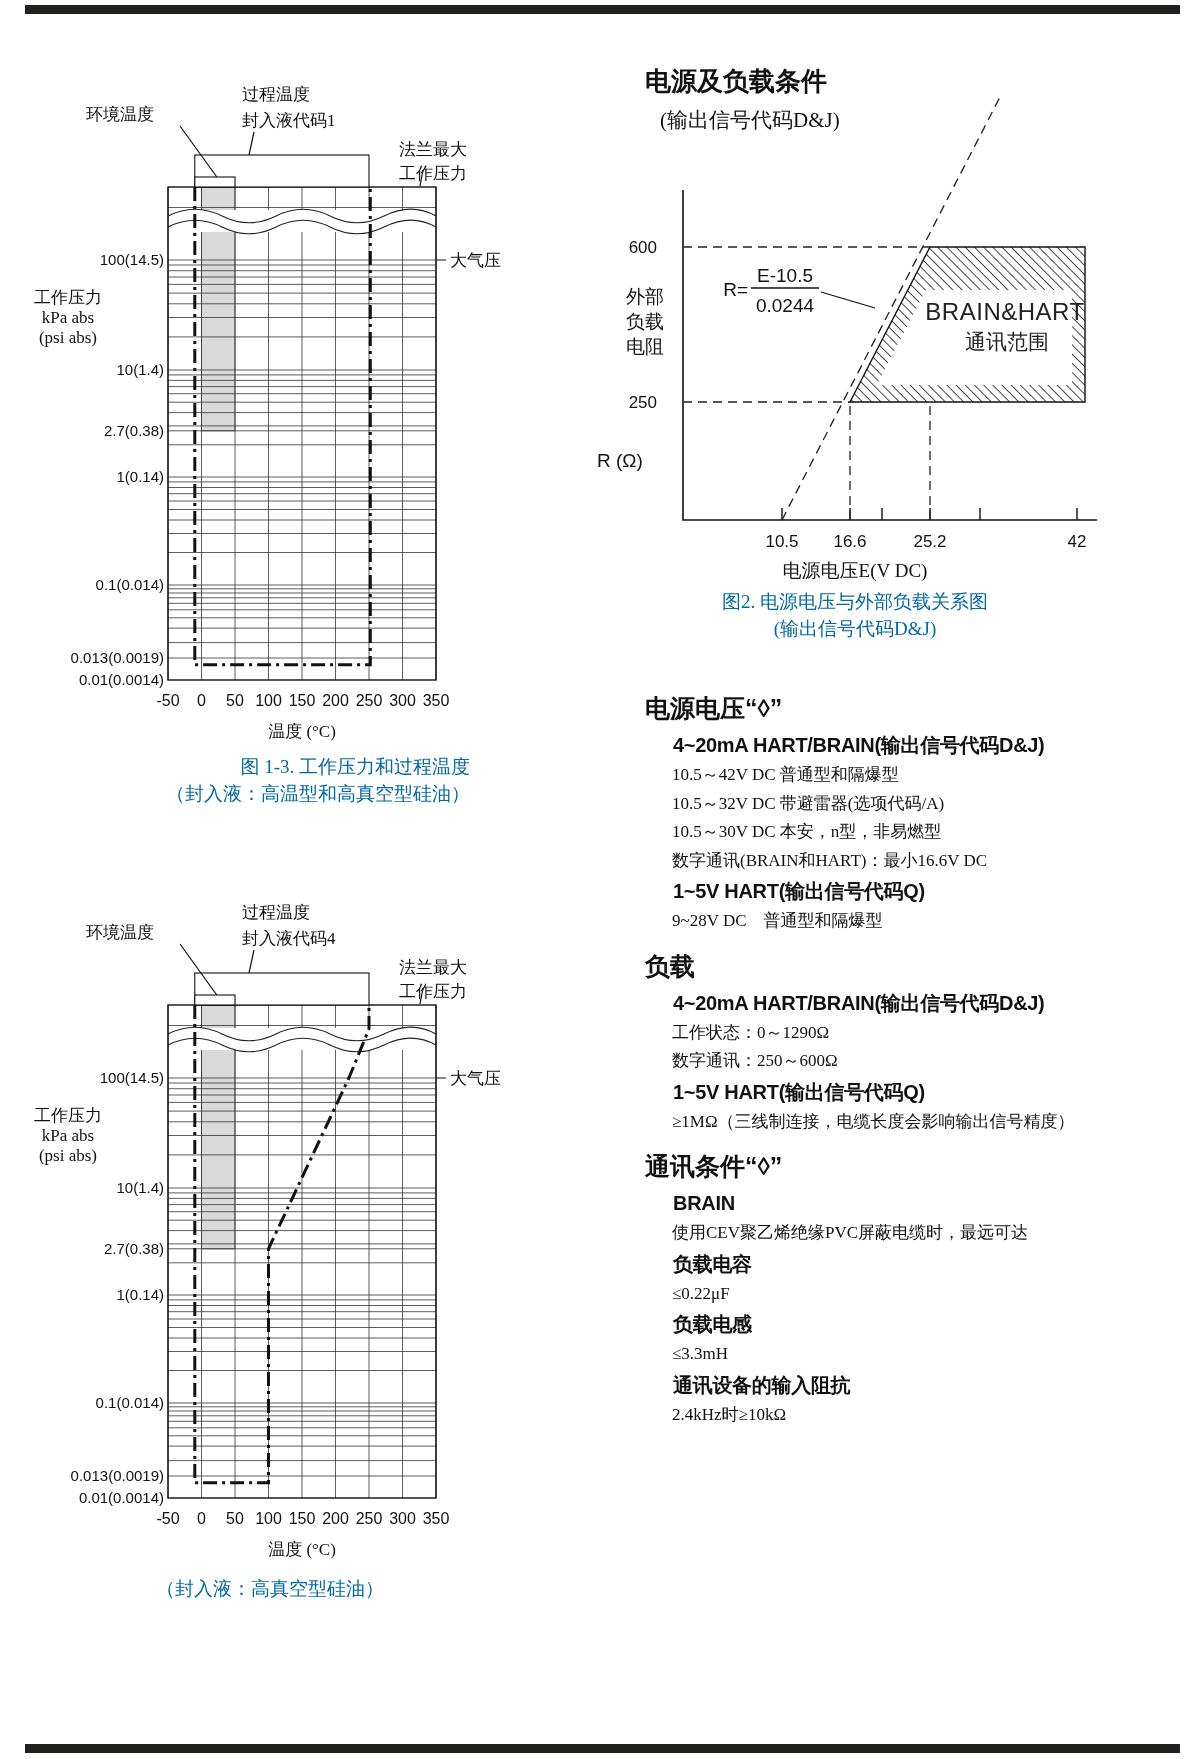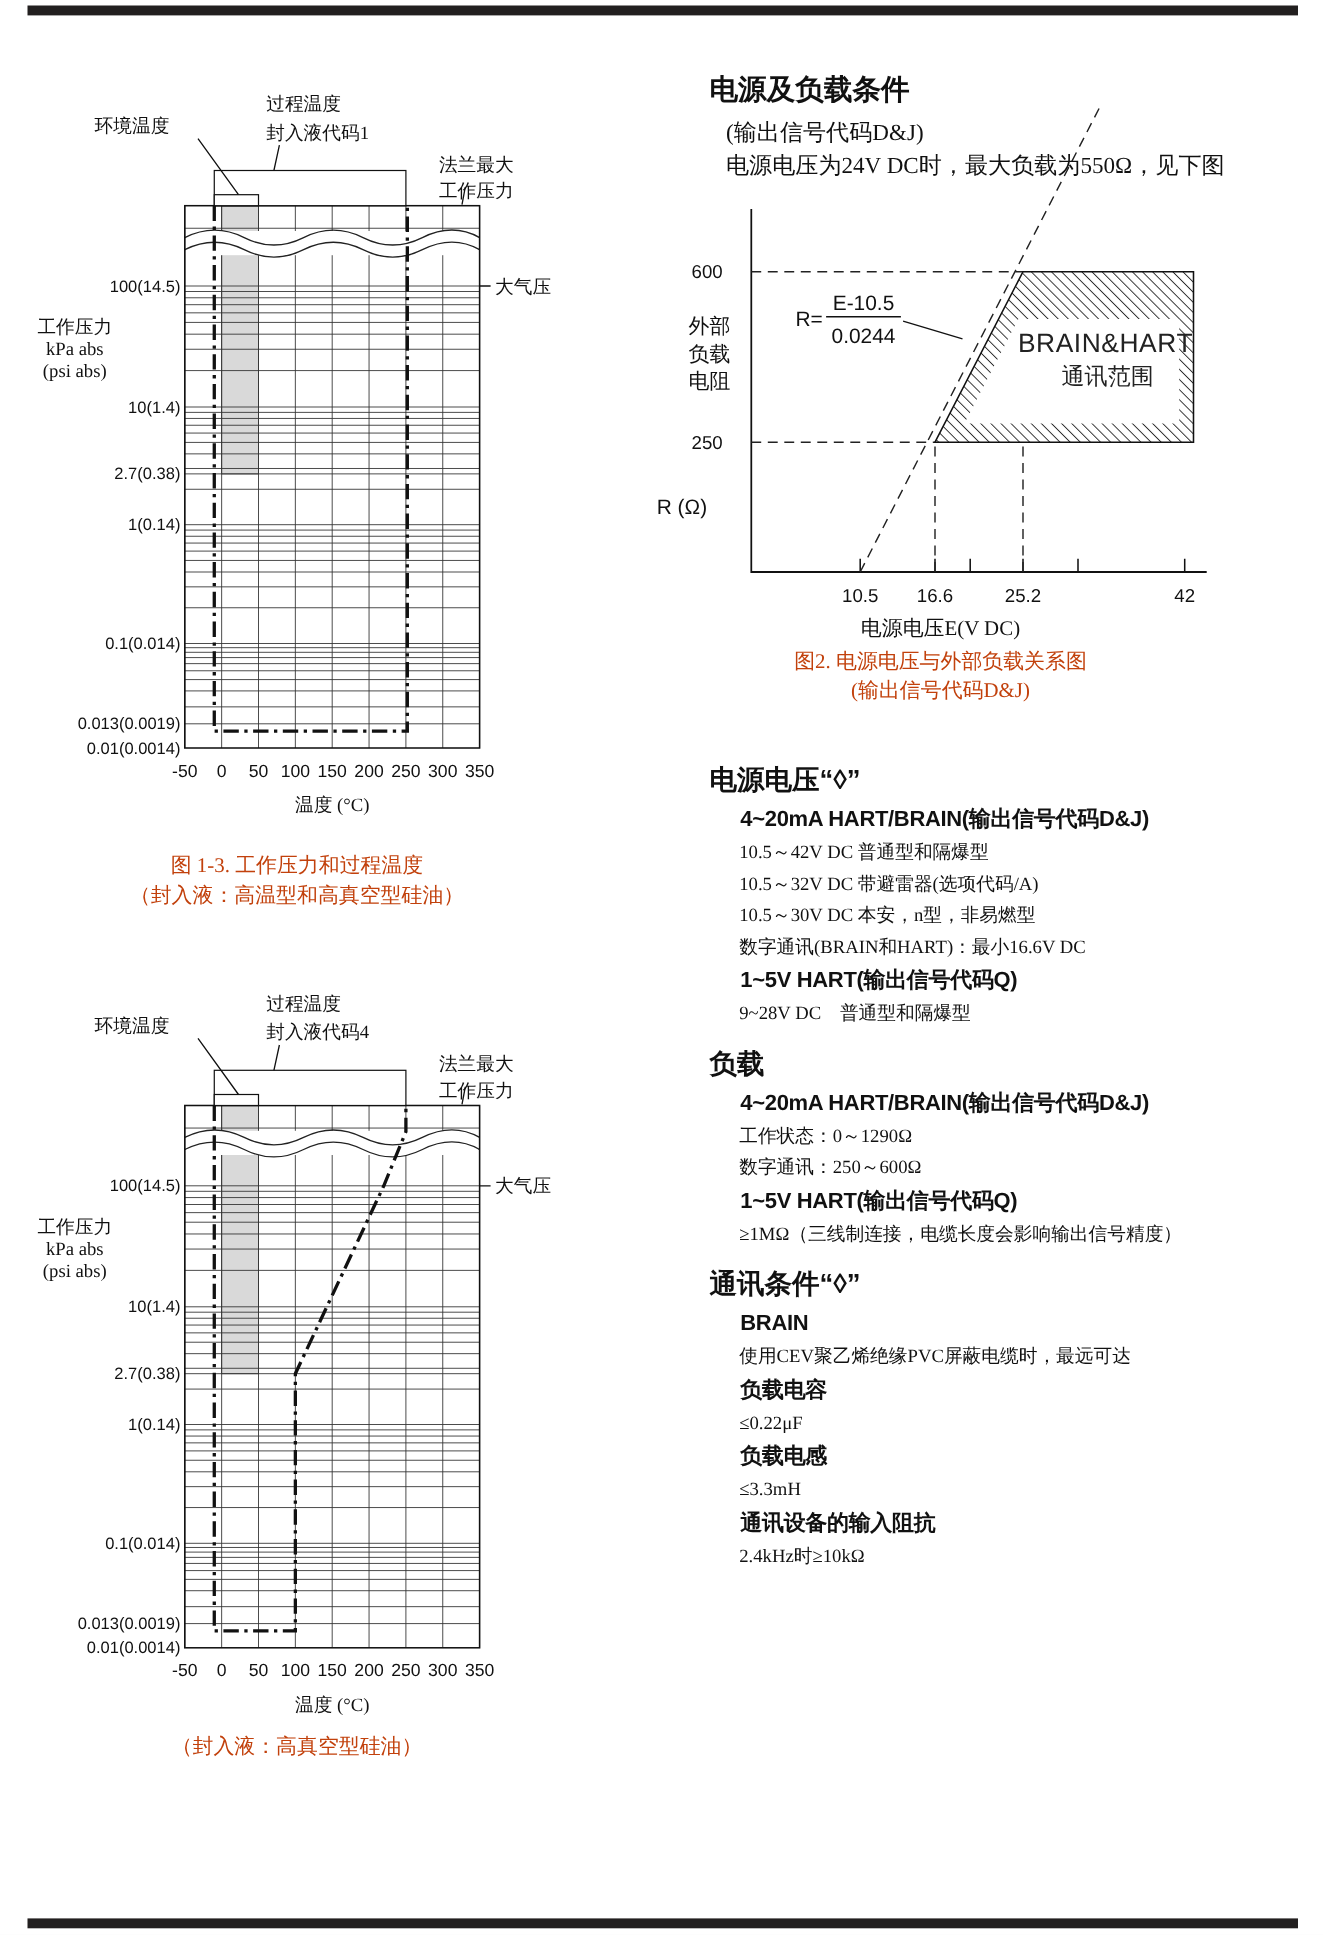--- a/index.html
+++ b/index.html
@@ -10,21 +10,21 @@
   
   .t15{font:15px "Liberation Sans","DejaVu Sans",sans-serif;fill:#111;}
   .t16{font:16px "Liberation Sans","DejaVu Sans",sans-serif;fill:#111;}
   .t17{font:17px "Liberation Sans","DejaVu Sans",sans-serif;fill:#111;}
   .t18{font:19px "Liberation Sans","DejaVu Sans",sans-serif;fill:#111;}
   .cj{font:17px "Liberation Serif","DejaVu Serif",serif;fill:#111;}
   .cj18{font:19px "Liberation Serif","DejaVu Serif",serif;fill:#111;}
   .rl1{font:24px "Liberation Sans","DejaVu Sans",sans-serif;fill:#222;letter-spacing:.5px;}
   .rl2{font:21px "Liberation Serif","DejaVu Serif",serif;fill:#222;}
   
-  .cap{position:absolute;text-align:center;font-size:19px;line-height:27px;color:#c2410c;}
+  .cap{position:absolute;text-align:center;font-size:19px;line-height:27px;color:#0369a1;}
   
   .intro{position:absolute;left:645px;top:64px;width:556px;}
   .h0{font:bold 26px "Liberation Sans","DejaVu Sans",sans-serif;margin:0 0 6px 0;}
   .il{font-size:21px;line-height:30px;margin-left:15px;}
   .rcol{position:absolute;left:645px;top:692px;width:556px;}
   .h1{font:bold 25px "Liberation Sans","DejaVu Sans",sans-serif;margin:14px 0 6px 0;}
   .h1.first{margin-top:0;}
   .sub{font:bold 20px "Liberation Sans","DejaVu Sans",sans-serif;letter-spacing:-.3px;
        margin:2px 0 2px 28px;line-height:28px;}
   .bl{font-size:17px;line-height:28.5px;margin-left:27px;}
@@ -68,21 +68,21 @@
       <text x="40" y="233" text-anchor="middle" class="cj">工作压力</text>
       <text x="40" y="253" text-anchor="middle" class="cj">kPa abs</text>
       <text x="40" y="273" text-anchor="middle" class="cj">(psi abs)</text>
       <text x="58" y="50" class="cj">环境温度</text>
       <text x="214" y="30" class="cj">过程温度</text>
       <text x="214" y="56" class="cj">封入液代码1</text>
       <text x="371" y="85" class="cj">法兰最大</text>
       <text x="371" y="109" class="cj">工作压力</text>
       <text x="422" y="196" class="cj">大气压</text>
     </svg>
-  <div class="cap" style="left:70px;top:774px;width:400px;">
+  <div class="cap" style="left:70px;top:753px;width:400px;text-align:right;">
     <div>图 1-3. 工作压力和过程温度</div>
     <div>（封入液：高温型和高真空型硅油）</div>
   </div>
 
   <svg id="fig14" class="pchart" style="left:28px;top:888px;" width="485" height="680" viewBox="0 0 485 680">
       <rect x="173.5" y="117" width="33.5" height="243.84407723498833" fill="#d9d9d9" stroke="#444" stroke-width="0.8"></rect>
       <path d="M140.0,117V610M173.5,117V610M207.0,117V610M240.5,117V610M274.0,117V610M307.5,117V610M341.0,117V610M374.5,117V610M408.0,117V610M140,156.9H408M140,137.5H408M140,266.9H408M140,247.5H408M140,233.8H408M140,223.1H408M140,214.4H408M140,207.0H408M140,200.7H408M140,195.0H408M140,374.8H408M140,355.9H408M140,342.6H408M140,332.2H408M140,323.7H408M140,316.6H408M140,310.4H408M140,304.9H408M140,482.5H408M140,463.5H408M140,450.0H408M140,439.5H408M140,431.0H408M140,423.7H408M140,417.5H408M140,411.9H408M140,572.6H408M140,558.1H408M140,547.8H408M140,539.8H408M140,533.3H408M140,527.8H408M140,523.0H408M140,518.8H408M140,190.0H408M140,300.0H408M140,360.8H408M140,407.0H408M140,515.0H408M140,588.0H408" stroke="#333" stroke-width="0.8" fill="none"></path>
       <rect x="141" y="140" width="266" height="22" fill="#fff"></rect>
       <path d="M140,146 c18,-9 36,-9 54,0 c18,9 36,9 54,0 c18,-9 36,-9 54,0 c18,9 36,9 54,0 c18,-9 36,-9 52,0" stroke="#222" stroke-width="1.2" fill="none"></path>
       <path d="M140,157 c18,-9 36,-9 54,0 c18,9 36,9 54,0 c18,-9 36,-9 54,0 c18,9 36,9 54,0 c18,-9 36,-9 52,0" stroke="#222" stroke-width="1.2" fill="none"></path>
@@ -154,21 +154,20 @@
       <path d="M276,207L330,223" stroke="#111" stroke-width="1.2"></path>
     </svg>
   <div class="cap" style="left:620px;top:588px;width:470px;">
     <div>图2.  电源电压与外部负载关系图</div>
     <div>(输出信号代码D&amp;J)</div>
   </div>
 
   <div class="intro">
     <div class="h0">电源及负载条件</div>
     <div class="il">(输出信号代码D&amp;J)</div>
-    <div class="il">电源电压为24V DC时，最大负载为550Ω，见下图</div>
   </div>
 
   <div class="rcol">
     <div class="h1 first">电源电压“◊”</div>
     <div class="sub">4~20mA HART/BRAIN(输出信号代码D&amp;J)</div>
     <div class="bl">10.5～42V DC 普通型和隔爆型</div>
     <div class="bl">10.5～32V DC 带避雷器(选项代码/A)</div>
     <div class="bl">10.5～30V DC 本安，n型，非易燃型</div>
     <div class="bl">数字通讯(BRAIN和HART)：最小16.6V DC</div>
     <div class="sub">1~5V HART(输出信号代码Q)</div>

